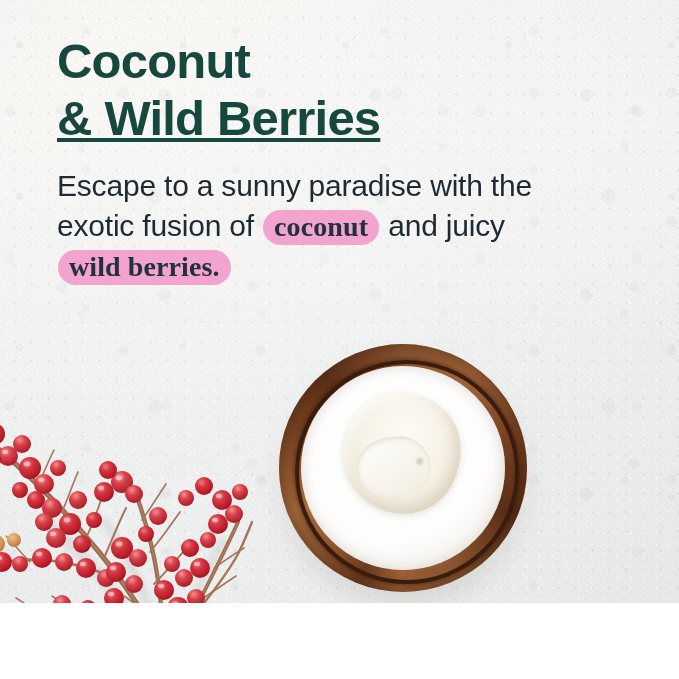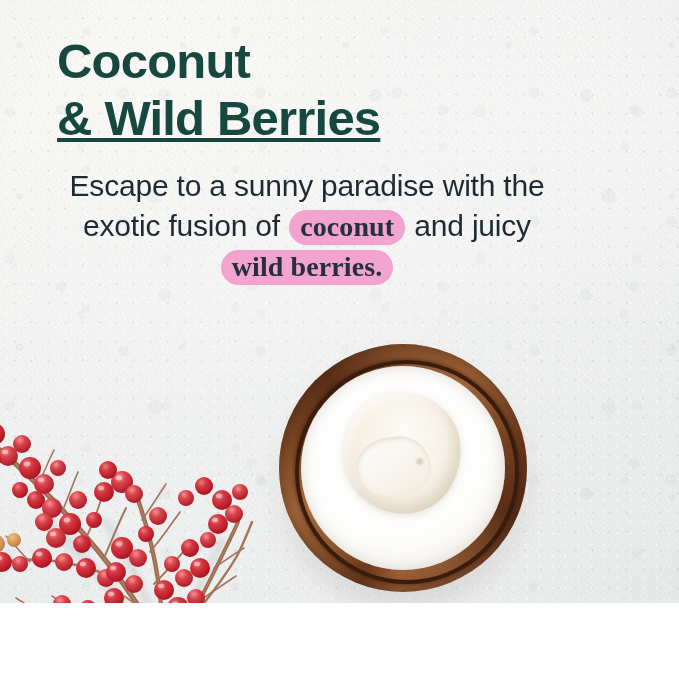--- a/index.html
+++ b/index.html
@@ -95,21 +95,20 @@
   .subcopy {
     margin: 0;
     padding-top: 19px;
     color: #1E2A33;
     font-family: "Liberation Sans", sans-serif;
     font-weight: 400;
     font-size: 30px;
     line-height: 40px;
     letter-spacing: -0.2px;
     width: 500px;
-    text-align: center;
   }
   .hl {
     display: inline-block;
     background: #F2A3CE;
     border-radius: 999px;
     padding: 1px 11px 3px 11px;
     margin: 0 1px;
     font-family: "Liberation Serif", serif;
     font-weight: 700;
     font-size: 28px;

